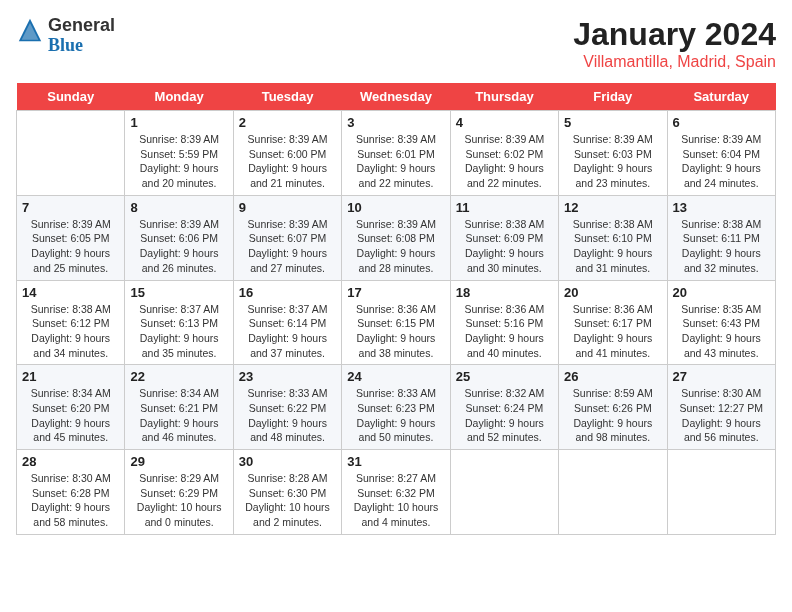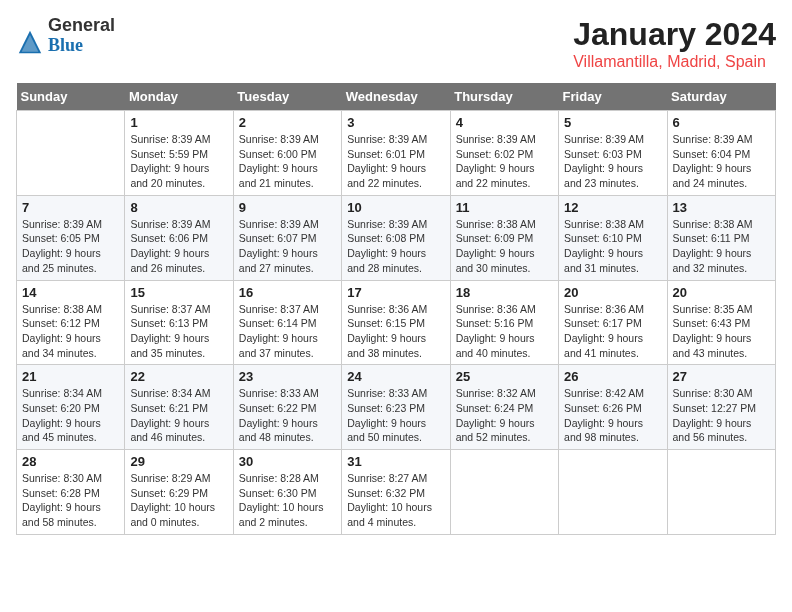--- a/index.html
+++ b/index.html
@@ -11,55 +11,56 @@
       padding: 16px;
     }
     .header {
       display: flex;
       justify-content: space-between;
       align-items: flex-start;
       margin-bottom: 12px;
     }
     .logo {
       display: flex;
-      align-items: flex-end;
+      align-items: flex-start;
       gap: 4px;
     }
     .logo-text {
       font-size: 18px;
       font-weight: bold;
       line-height: 1.1;
     }
     .logo-general { color: #333; }
     .logo-blue { color: #1a6faf; font-family: Liberation Serif, serif; }
     .logo-icon {
       width: 28px;
       height: 28px;
     }
     .title-block {
+      text-align: right;
     }
     .month-title {
       font-size: 32px;
       font-weight: bold;
       color: #222;
     }
     .location-title {
       font-size: 16px;
       color: #ef4444;
     }
     table {
       width: 100%;
       border-collapse: collapse;
       font-size: 11px;
     }
     thead th {
-      background-color: #737373;
+      background-color: #ef4444;
       color: #fff;
       padding: 6px 4px;
-      text-align: left;
+      text-align: center;
       font-size: 13px;
       font-weight: bold;
     }
     tbody td {
       border: 1px solid #ccc;
       vertical-align: top;
       padding: 4px 5px;
       min-height: 80px;
       width: 14.28%;
       color: #333;
@@ -67,20 +68,21 @@
     .day-number {
       font-size: 13px;
       font-weight: bold;
       margin-bottom: 2px;
       color: #222;
     }
     .day-info {
       font-size: 10.5px;
       color: #333;
       line-height: 1.4;
+      text-align: center;
     }
     tbody tr:nth-child(odd) td { background: #fff; }
     tbody tr:nth-child(even) td { background: #f5f7fa; }
     .empty-cell { background: #fff !important; }
   </style>
 </head>
 <body>
 
 <div class="header">
   <div class="logo">
@@ -316,21 +318,21 @@
           <div class="day-number">25</div>
           <div class="day-info">
             <div>Sunrise: 8:32 AM</div>
             <div>Sunset: 6:24 PM</div>
             <div>Daylight: 9 hours and 52 minutes.</div>
           </div>
         </td>
         <td>
           <div class="day-number">26</div>
           <div class="day-info">
-            <div>Sunrise: 8:42 AM</div>
+            <div>Sunrise: 8:59 AM</div>
             <div>Sunset: 6:26 PM</div>
             <div>Daylight: 9 hours and 98 minutes.</div>
           </div>
         </td>
         <td>
           <div class="day-number">27</div>
           <div class="day-info">
             <div>Sunrise: 8:30 AM</div>
             <div>Sunset: 12:27 PM</div>
             <div>Daylight: 9 hours and 56 minutes.</div>

